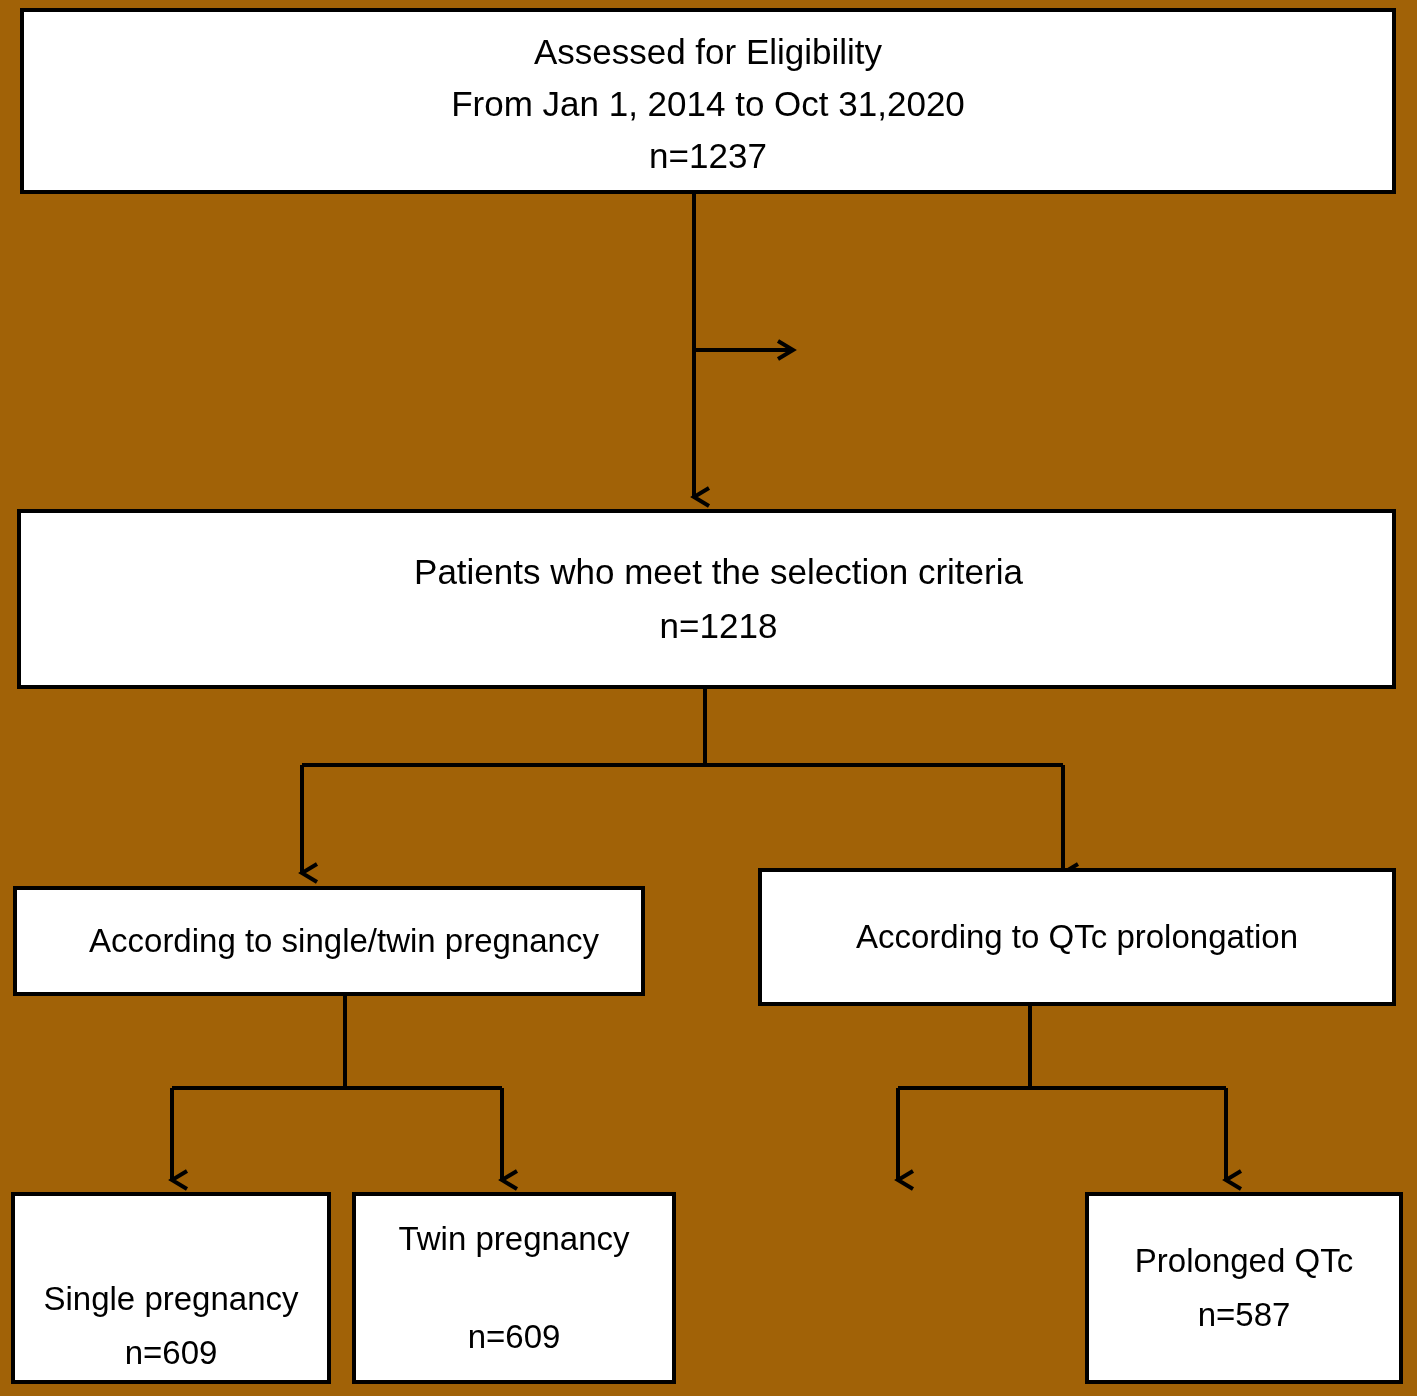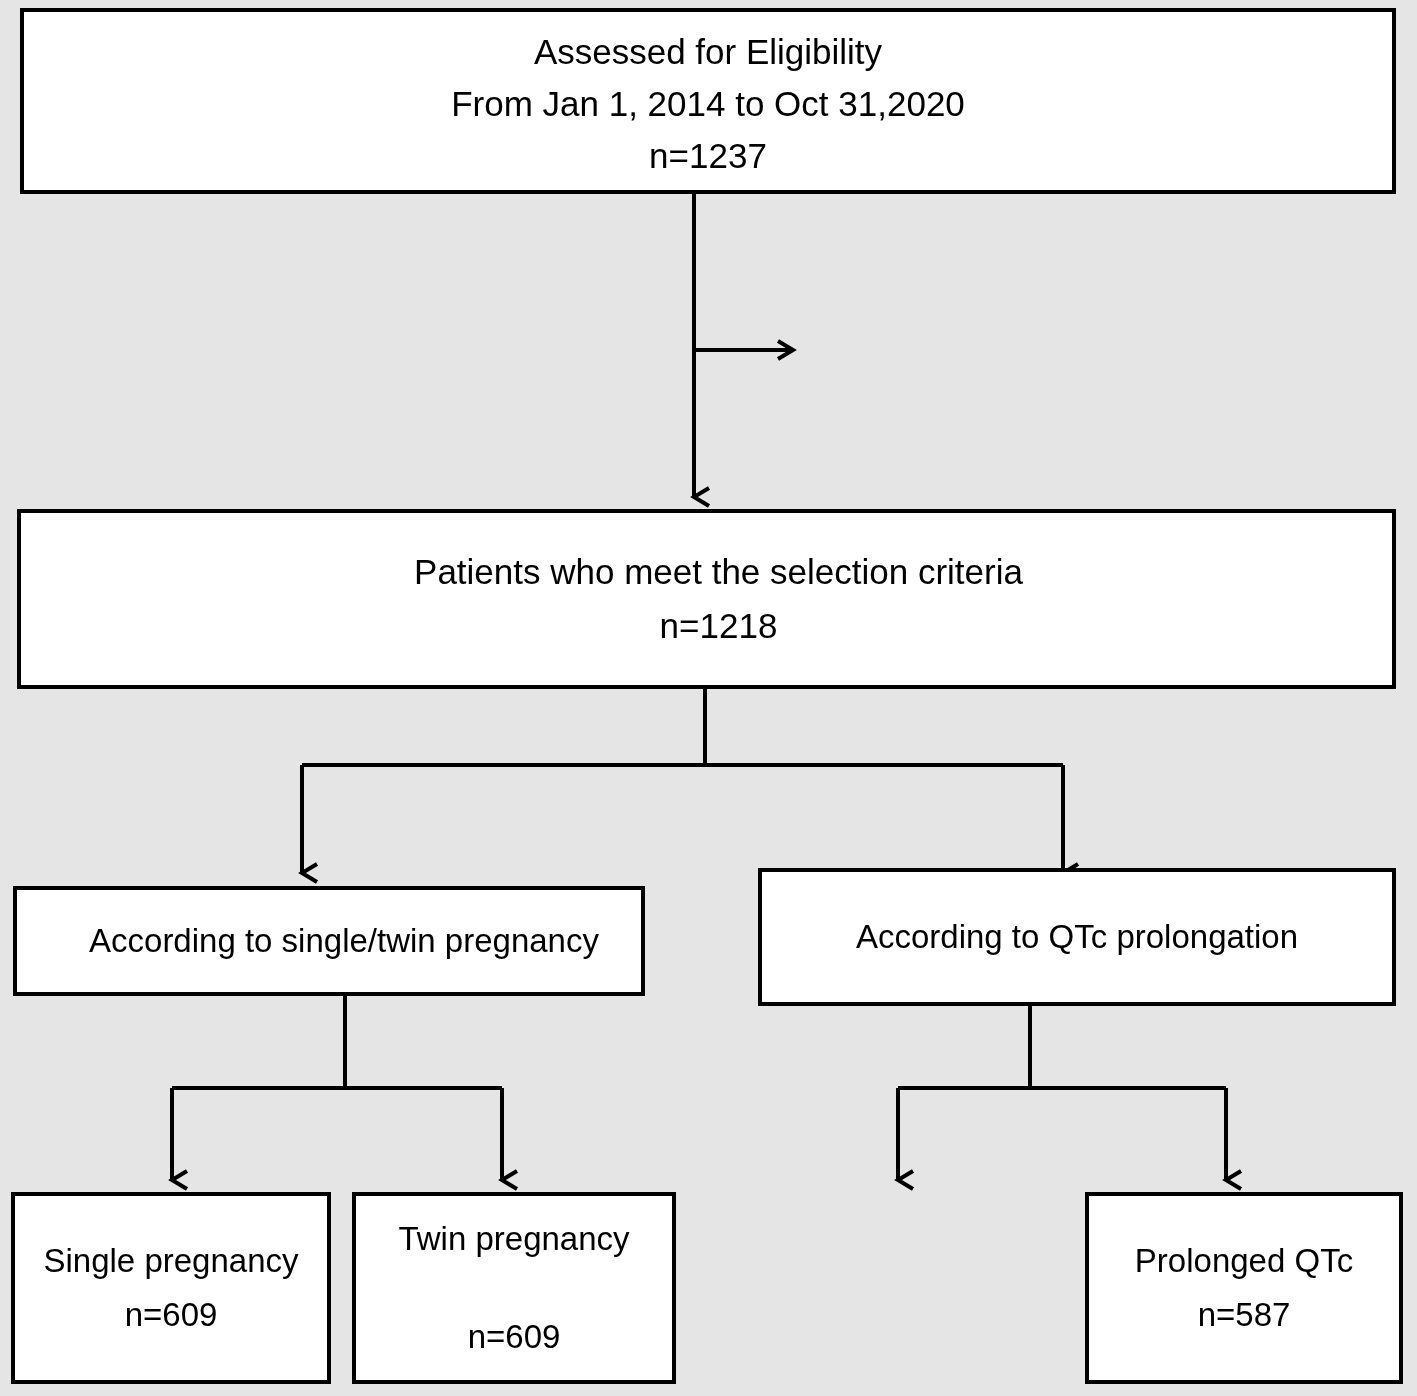--- a/index.html
+++ b/index.html
@@ -8,21 +8,21 @@
     background: #ffffff;
   }
   body {
     font-family: "Liberation Sans", sans-serif;
     color: #000000;
   }
   #flowchart-root {
     position: relative;
     width: 1417px;
     height: 1396px;
-    background: #e5e5e5;
+    background: #a16207;
     overflow: hidden;
   }
   svg.connectors {
     position: absolute;
     left: 0;
     top: 0;
     width: 1417px;
     height: 1396px;
     pointer-events: none;
   }
@@ -63,21 +63,21 @@
     left: 13px; top: 886px; width: 632px; height: 110px; padding-left: 30px;
   }
   #node-group-pregnancy .line { font-size: 33px; line-height: 44px; }
 
   #node-group-qtc {
     left: 758px; top: 868px; width: 638px; height: 138px;
   }
   #node-group-qtc .line { font-size: 33px; line-height: 44px; }
 
   #node-single {
-    left: 11px; top: 1192px; width: 320px; height: 192px;
+    left: 11px; top: 1192px; width: 320px; height: 192px; justify-content: flex-end;
   }
   #node-twin {
     left: 352px; top: 1192px; width: 324px; height: 192px; gap: 44px;
   }
   #node-normal-qtc {
     left: 742px; top: 1192px; width: 318px; height: 192px;
   }
   #node-prolonged-qtc {
     left: 1085px; top: 1192px; width: 318px; height: 192px;
   }

